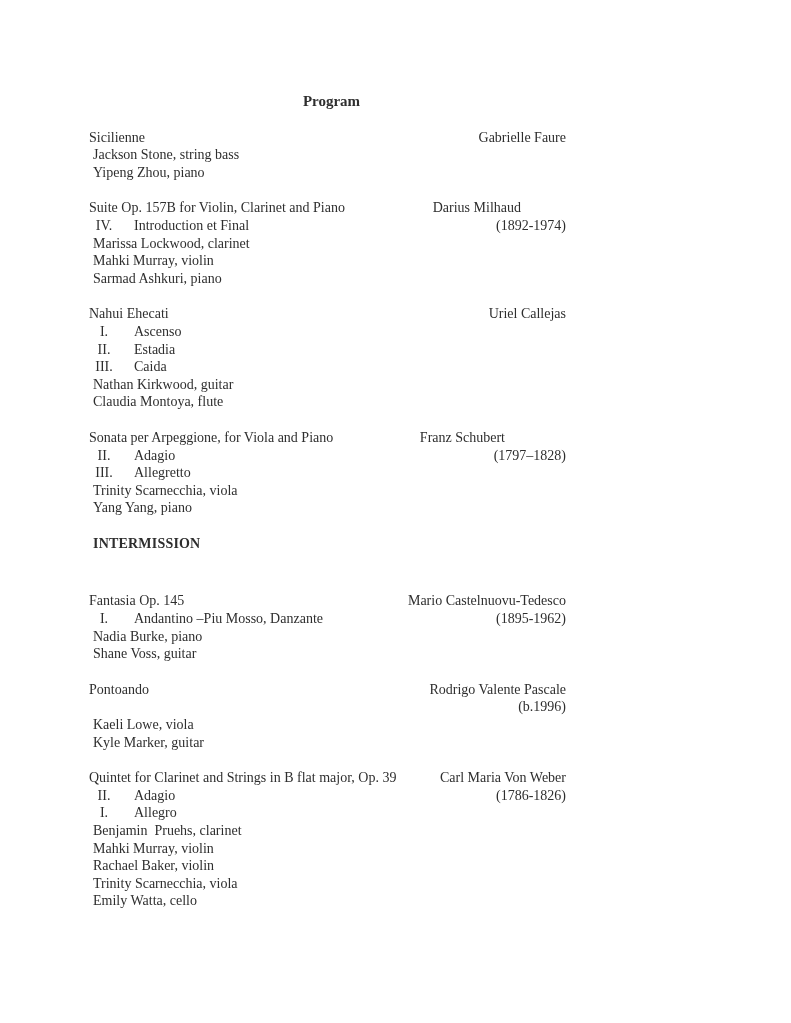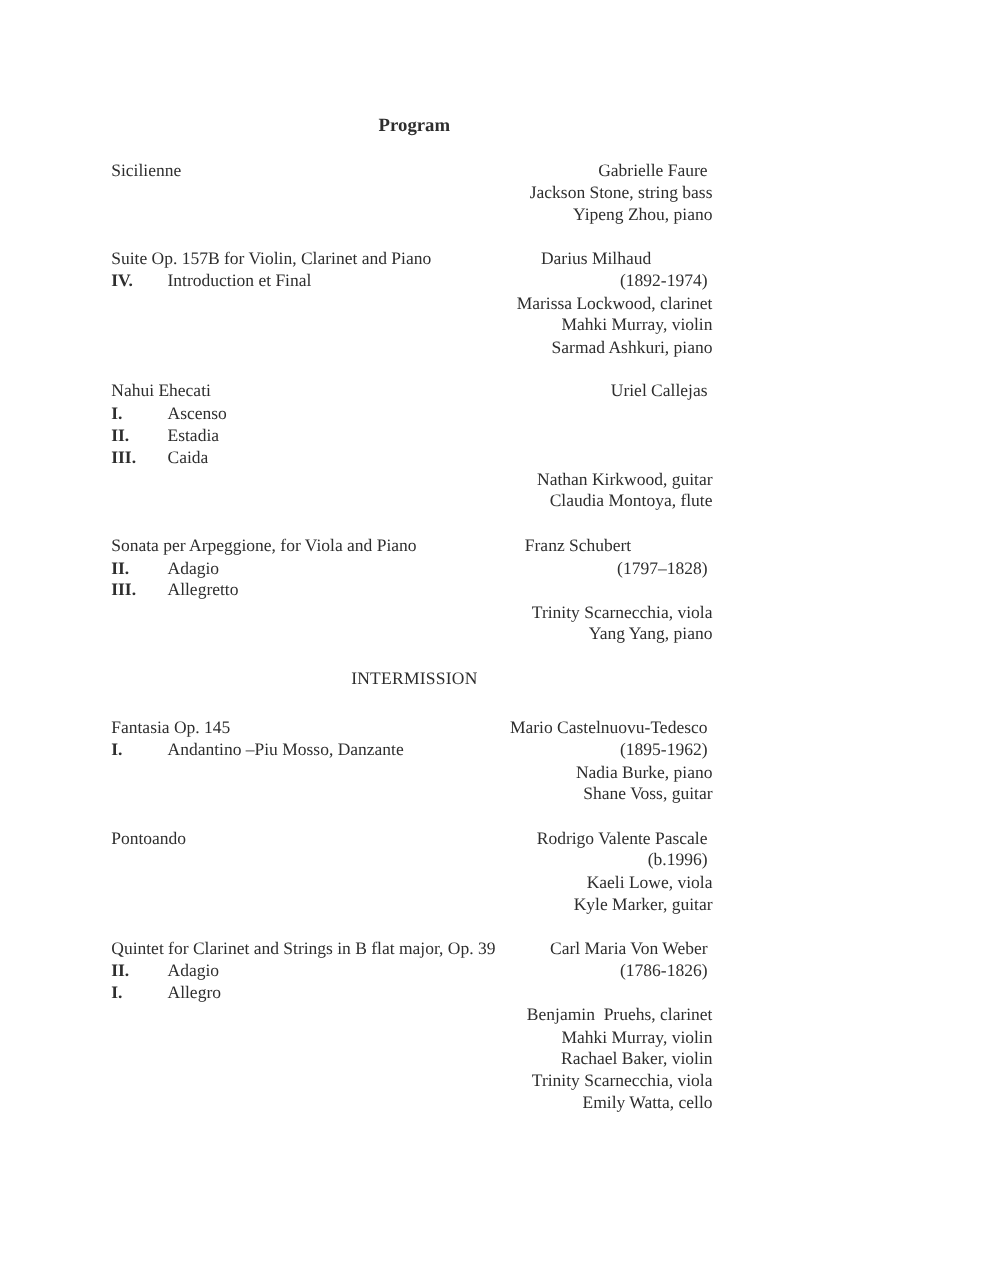--- a/index.html
+++ b/index.html
@@ -29,32 +29,31 @@
   .line {
     display: flex;
     justify-content: space-between;
     align-items: baseline;
   }
   .piece-title { white-space: pre-wrap; }
   .composer-name, .composer-dates { text-align: center; white-space: pre-wrap; }
   .cname-offset-milhaud { padding-right: 45px; }
   .cname-offset-schubert { padding-right: 61px; }
   .mv { display: flex; }
-  .mv .num { display: inline-block; width: 30px; text-align: left; font-weight: bold; }
+  .mv .num { display: inline-block; width: 30px; text-align: center; }
   .mv .mname { margin-left: 15px; white-space: pre-wrap; }
   .performer {
-    text-align: right;
+    text-align: left;
     position: relative; left: 4px;
     white-space: pre-wrap;
   }
   .intermission {
     margin-top: 18px;
-    margin-bottom: 22px;
-    font-weight: normal;
-    text-align: center;
+    margin-bottom: 40px;
+    font-weight: bold;
     position: relative; left: 4px;
     font-size: 14px;
     letter-spacing: 0.2px;
   }
 </style>
 </head>
 <body>
 
 <div class="page">
 

